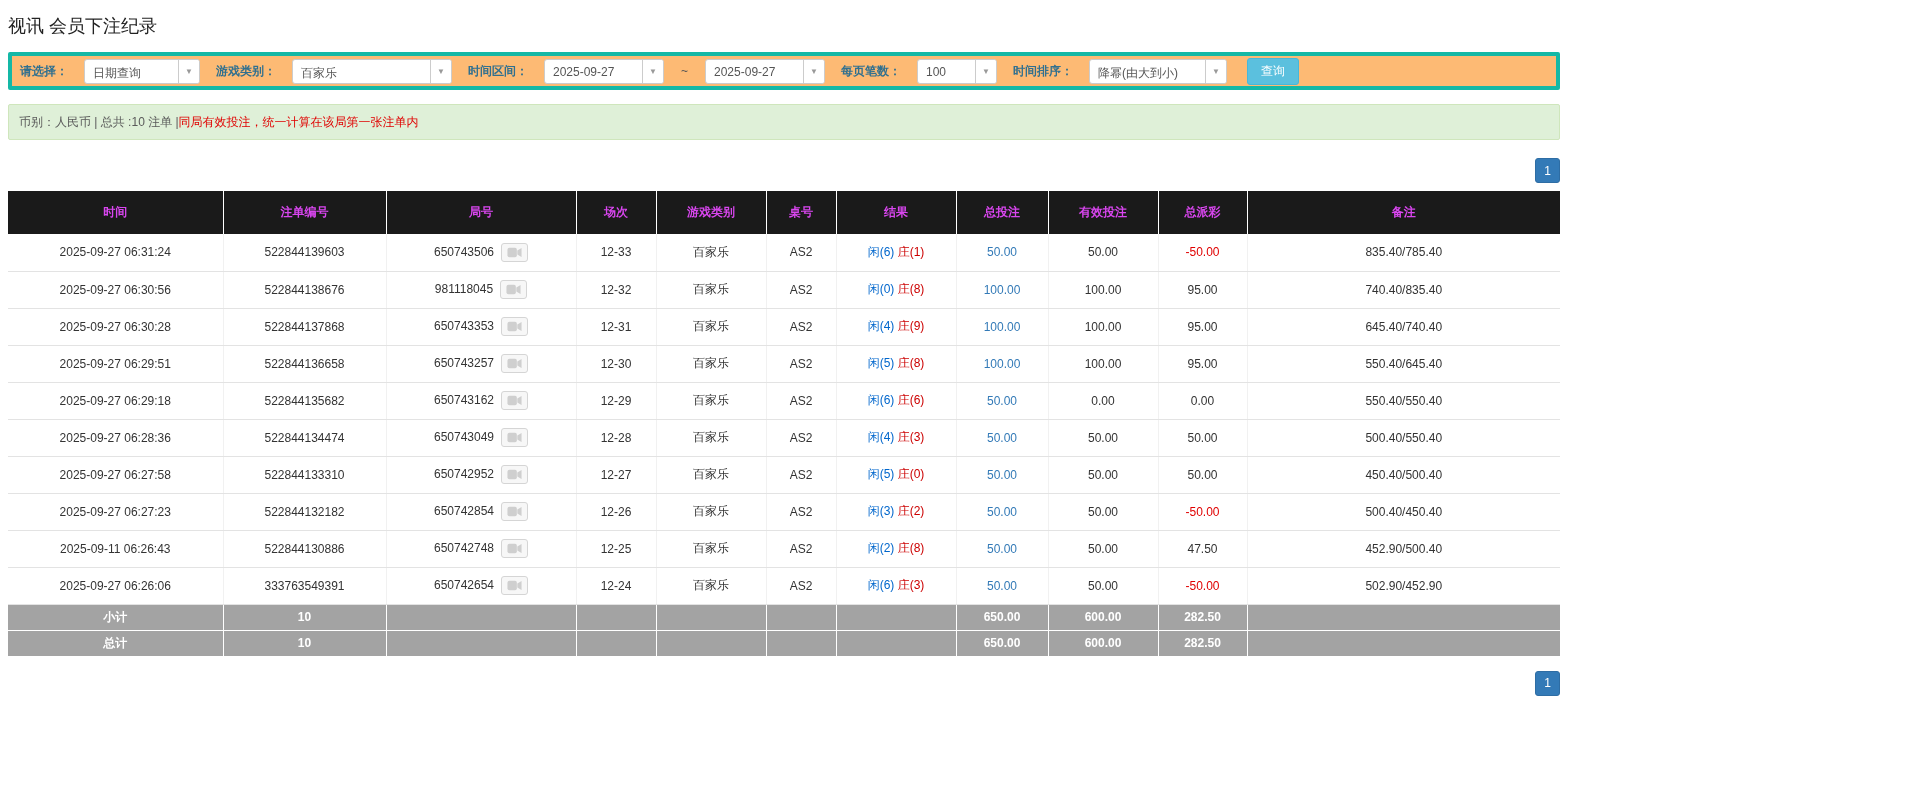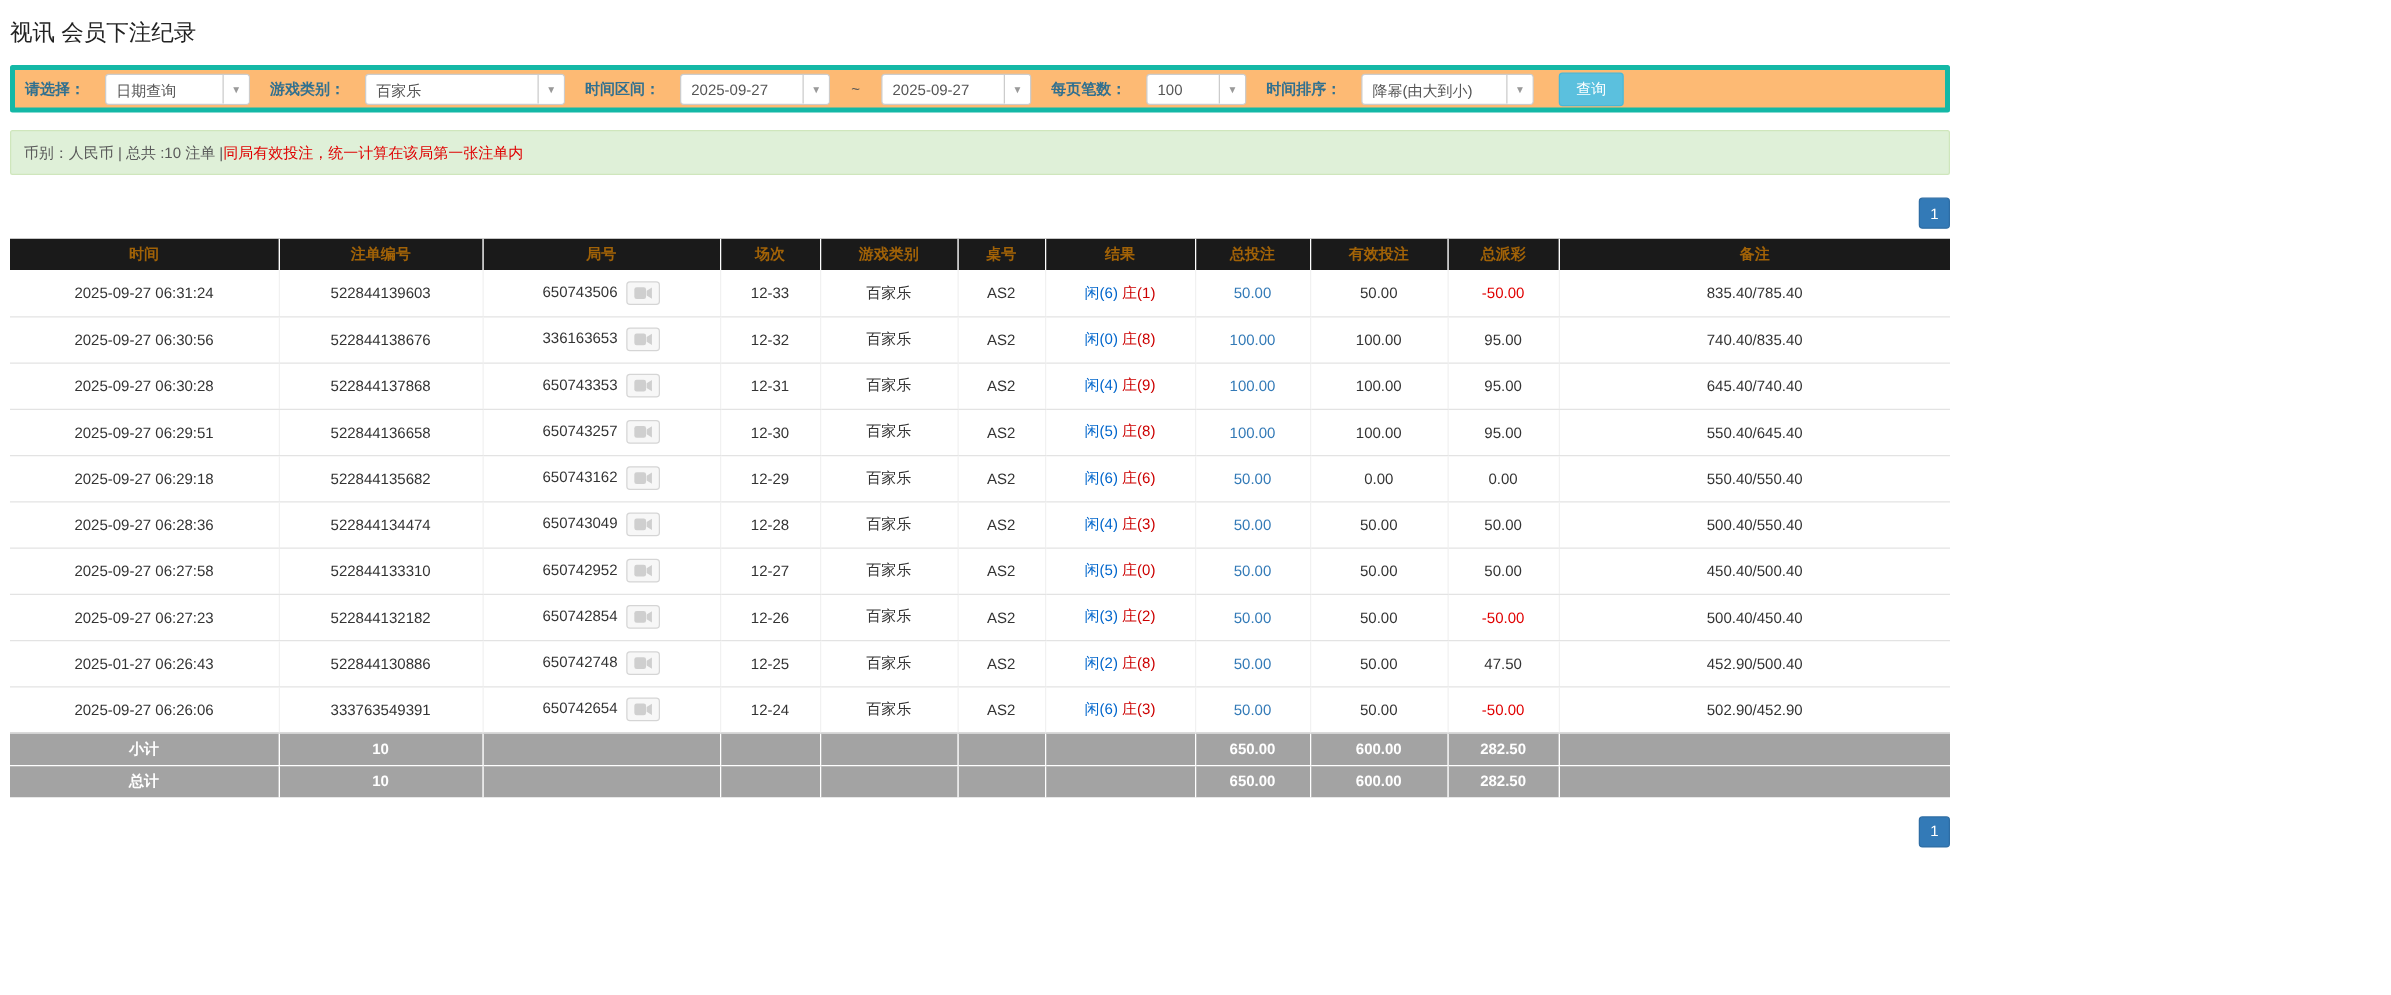--- a/index.html
+++ b/index.html
@@ -63,22 +63,22 @@
     display: flex; align-items: center; justify-content: center;
     border-radius: 3px; cursor: pointer; text-decoration: none;
   }
 
   
   table.records {
     width: 100%; border-collapse: collapse; table-layout: fixed;
     font-size: 12px;
   }
   .records thead th {
-    background: #1a1a1a; color: #a16207; font-weight: bold;
-    height: 25px; border-left: 1px solid #fff; text-align: center;
+    background: #1a1a1a; color: #d946ef; font-weight: bold;
+    height: 43px; border-left: 1px solid #fff; text-align: center;
   }
   .records thead th:first-child { border-left: none; }
   .records tbody td {
     background: #fff; height: 37px; text-align: center;
     border-bottom: 1px solid #e3e3e3; border-left: 1px solid #f1f1f1;
     color: #333; overflow: hidden; white-space: nowrap;
   }
   .records tbody td:first-child { border-left: none; }
   .records tfoot td {
     background: #a3a3a3; color: #fff; font-weight: bold;
@@ -197,21 +197,21 @@
           <td>AS2</td>
           <td><span class="res-player">闲(6)</span> <span class="res-banker">庄(1)</span></td>
           <td><a class="bet-link">50.00</a></td>
           <td>50.00</td>
           <td><span class="neg">-50.00</span></td>
           <td>835.40/785.40</td>
         </tr>
         <tr>
           <td>2025-09-27 06:30:56</td>
           <td>522844138676</td>
-          <td><span>336163653</span><button class="cam-btn">
+          <td><span>981118045</span><button class="cam-btn">
               <svg width="15" height="11" viewBox="0 0 16 11">
                 <rect x="0.5" y="0.5" width="10" height="10" rx="2" fill="#cfcfcf"></rect>
                 <path d="M11 3.4 L15.5 0.8 V10.2 L11 7.6 Z" fill="#cfcfcf"></path>
               </svg>
             </button></td>
           <td>12-32</td>
           <td>百家乐</td>
           <td>AS2</td>
           <td><span class="res-player">闲(0)</span> <span class="res-banker">庄(8)</span></td>
           <td><a class="bet-link">100.00</a></td>
@@ -321,21 +321,21 @@
           <td>12-26</td>
           <td>百家乐</td>
           <td>AS2</td>
           <td><span class="res-player">闲(3)</span> <span class="res-banker">庄(2)</span></td>
           <td><a class="bet-link">50.00</a></td>
           <td>50.00</td>
           <td><span class="neg">-50.00</span></td>
           <td>500.40/450.40</td>
         </tr>
         <tr>
-          <td>2025-01-27 06:26:43</td>
+          <td>2025-09-11 06:26:43</td>
           <td>522844130886</td>
           <td><span>650742748</span><button class="cam-btn">
               <svg width="15" height="11" viewBox="0 0 16 11">
                 <rect x="0.5" y="0.5" width="10" height="10" rx="2" fill="#cfcfcf"></rect>
                 <path d="M11 3.4 L15.5 0.8 V10.2 L11 7.6 Z" fill="#cfcfcf"></path>
               </svg>
             </button></td>
           <td>12-25</td>
           <td>百家乐</td>
           <td>AS2</td>

